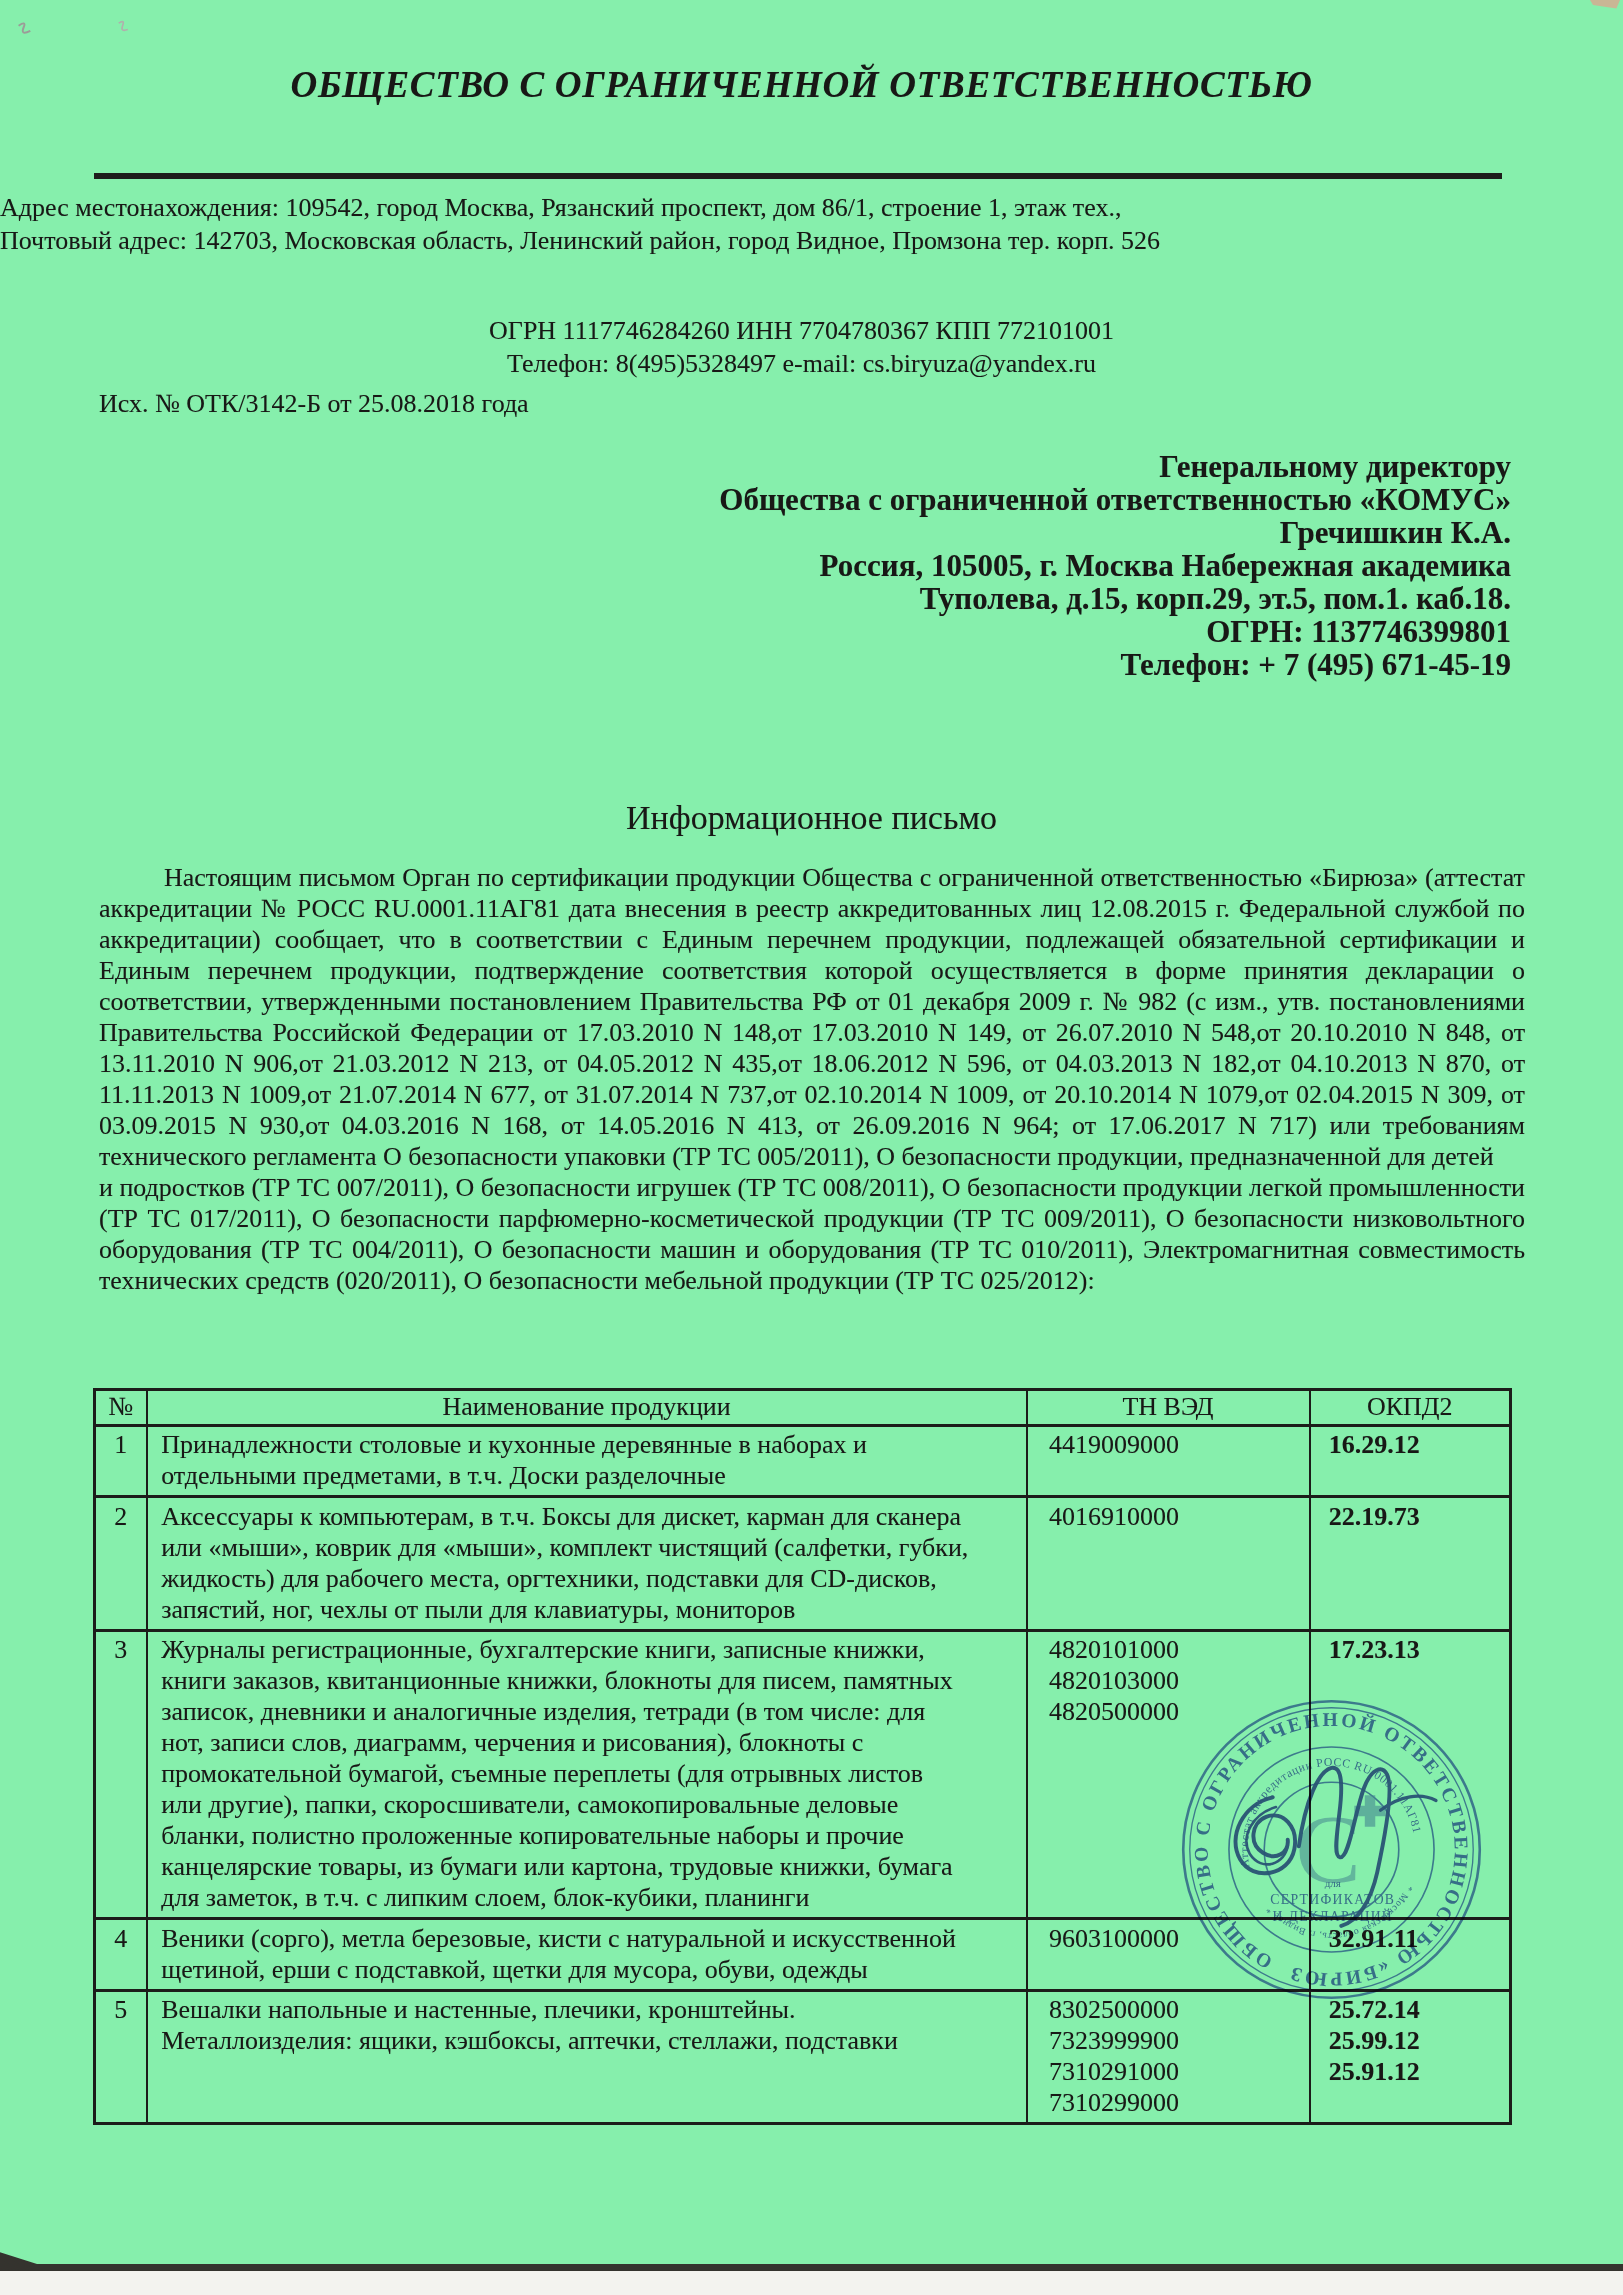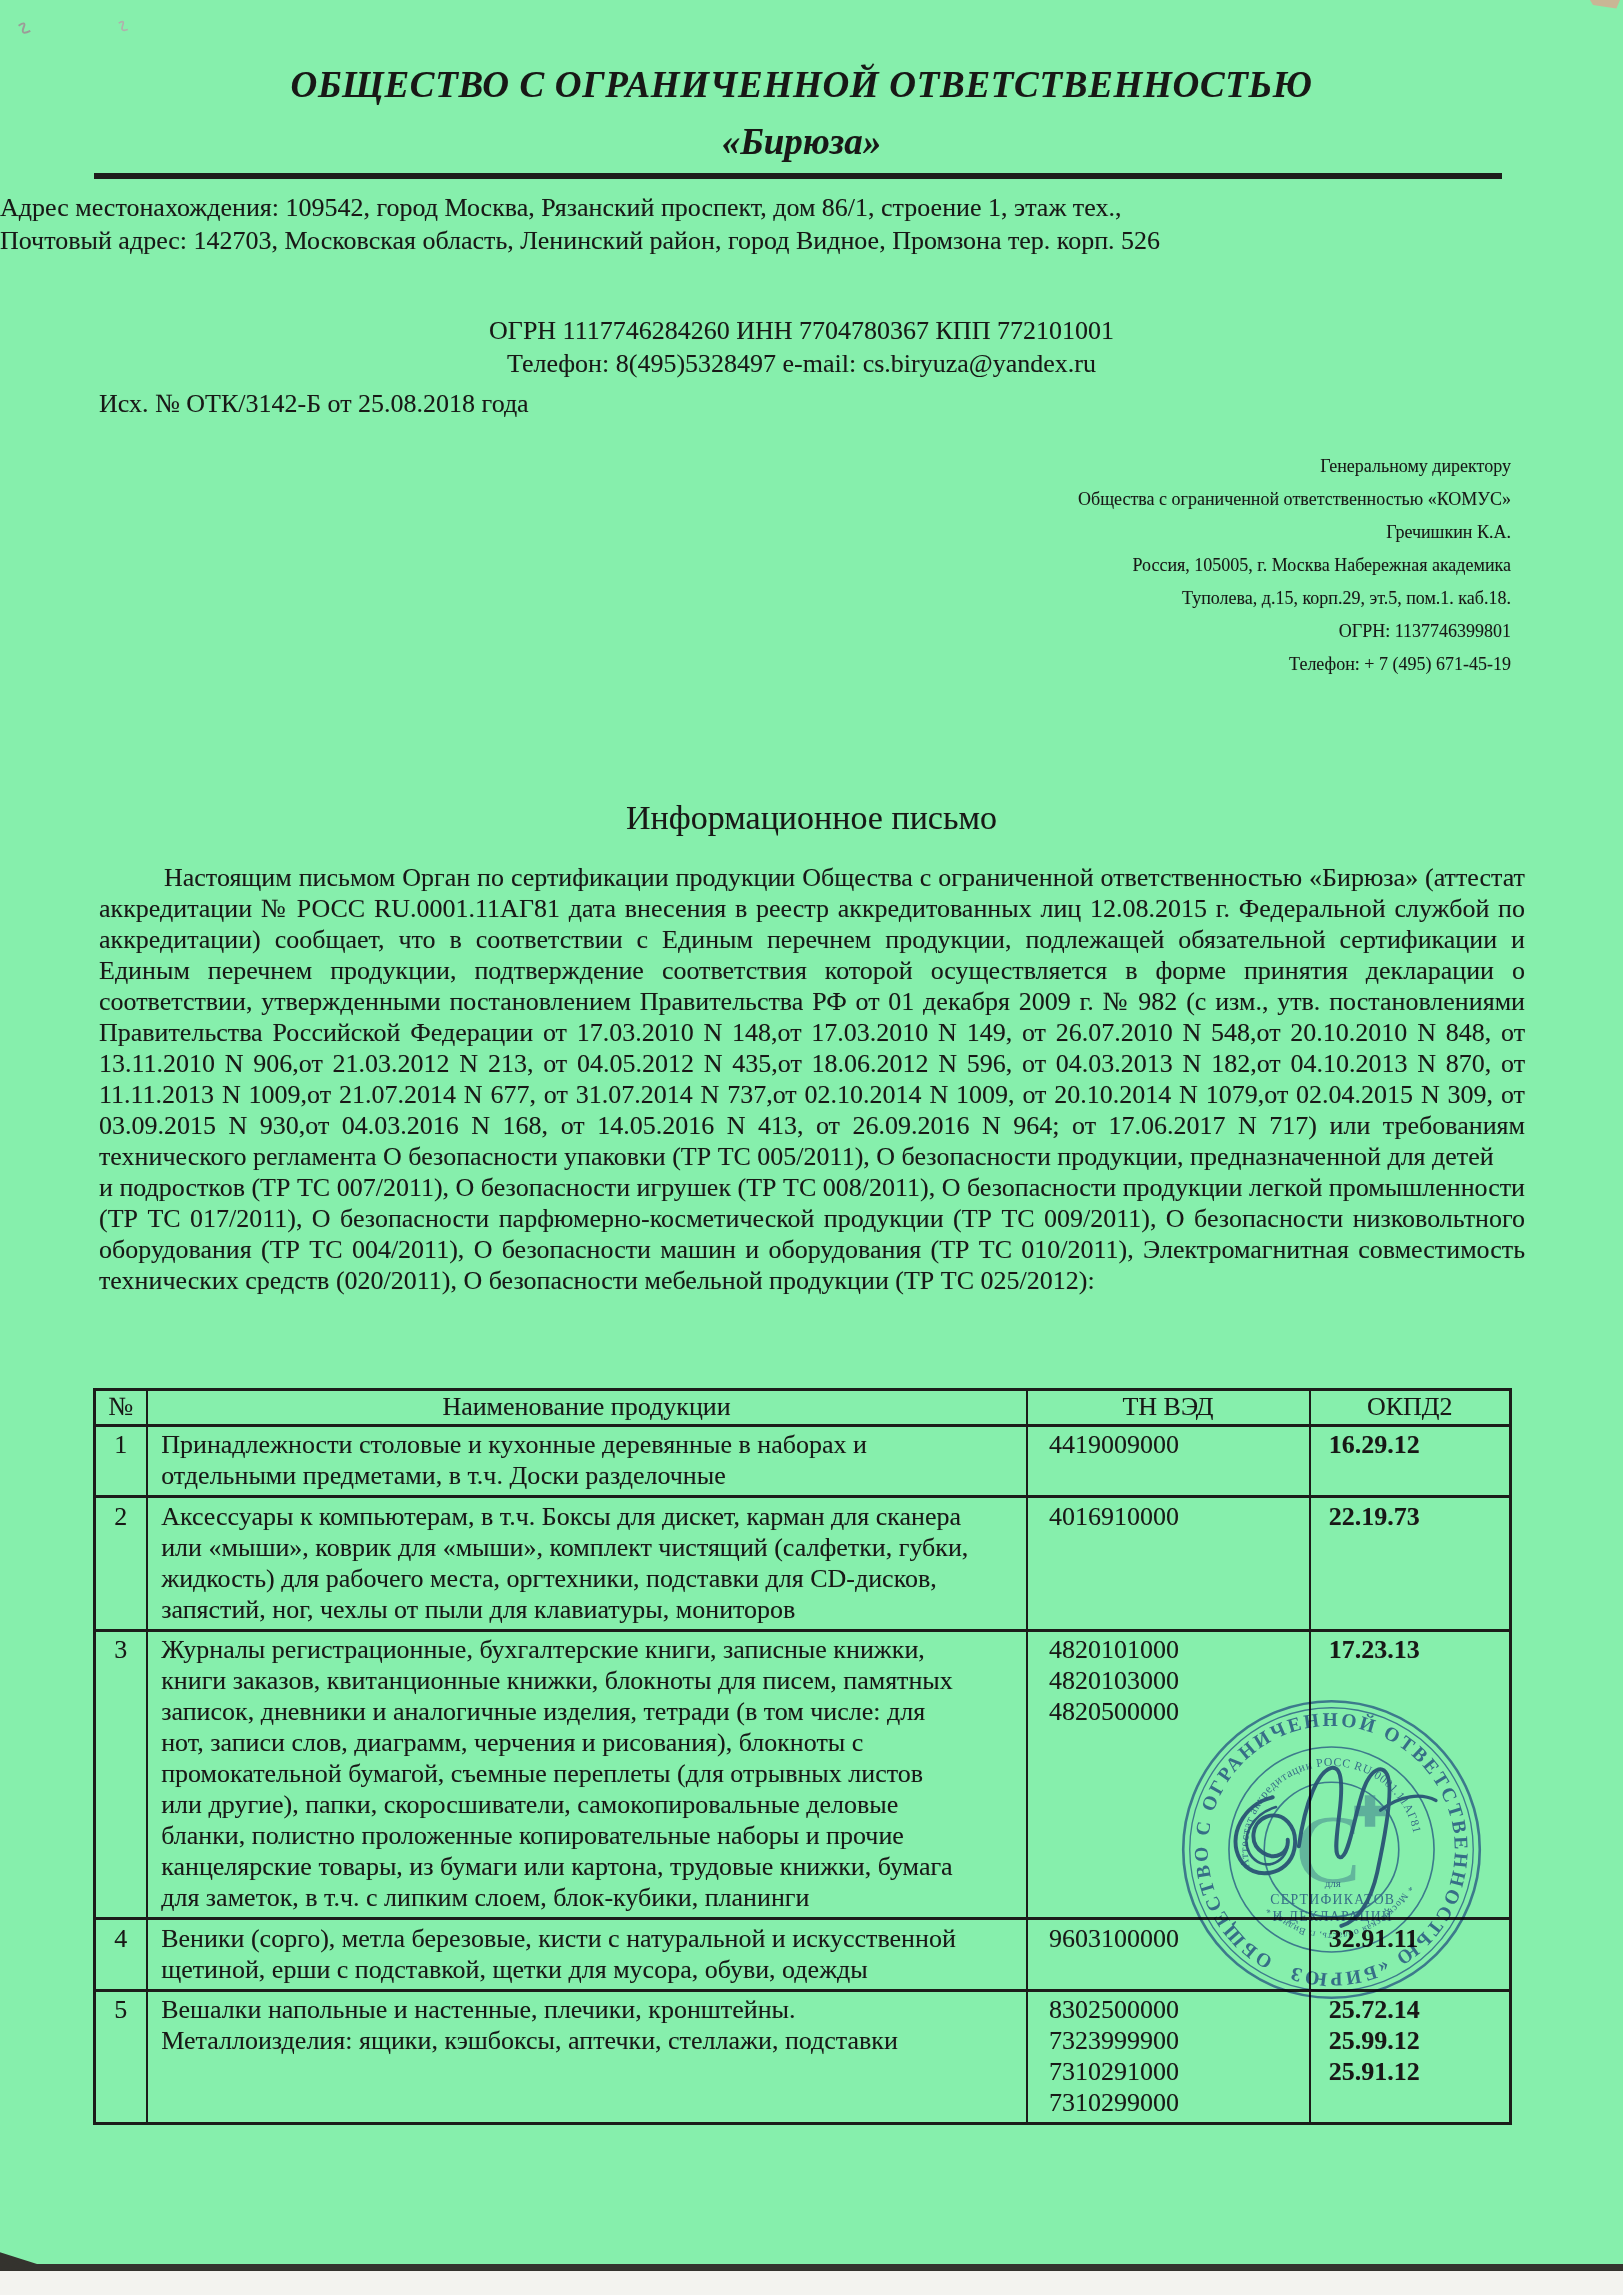--- a/index.html
+++ b/index.html
@@ -20,21 +20,21 @@
   .company-1 { font-size:37px; font-weight:bold; font-style:italic; letter-spacing:0.7px; }
   .company-2 { font-size:37px; font-weight:bold; font-style:italic; margin-top:14.4px; }
   .head-rule { left:94px; top:173px; width:1408px; height:5.9px; background:#1d1d1b; }
   .addr-block { left:0; top:191px; width:1603px; text-align:left; font-size:26px; line-height:33px; }
   .reg-line   { left:0; top:316px; width:1603px; text-align:center; font-size:26px; }
   .contact-line { left:0; top:349px; width:1603px; text-align:center; font-size:26px; }
 
   .out-number { left:99px; top:389px; font-size:26px; }
 
   .addressee { right:112px; top:450px; width:916px; text-align:right;
-               font-size:18px; line-height:33px; white-space:pre-line; }
+               font-size:31px; line-height:33px; white-space:pre-line;font-weight:bold; }
 
   .subject { left:0; top:799px; width:1623px; text-align:center; font-size:34px; }
 
   .body-text { left:99px; top:862px; width:1426px; font-size:26px; line-height:31px;
                text-align:justify; }
   .body-text p { margin:0; }
   .body-text p.indent { text-indent:65px; }
 
   
   table.products { left:93px; top:1388px; position:absolute; width:1416px;
@@ -71,21 +71,20 @@
                      clip-path:polygon(0 15%,100% 100%,0 100%); }
   .below-paper { left:0; top:2271px; width:1623px; height:24px; background:#f3f3ef; }
 </style>
 </head>
 <body>
 
 <div class="page">
 
   <div class="abs letterhead">
     <div class="company-1 txt">ОБЩЕСТВО С ОГРАНИЧЕННОЙ ОТВЕТСТВЕННОСТЬЮ</div>
-    <div class="company-2 txt">«Бирюза»</div>
   </div>
   <div class="abs head-rule"></div>
 
   <div class="abs addr-block txt">
     <div>Адрес местонахождения: 109542, город Москва, Рязанский проспект, дом 86/1, строение 1, этаж тех.,</div>
     <div>Почтовый адрес: 142703, Московская область, Ленинский район, город Видное, Промзона тер. корп. 526</div>
   </div>
   <div class="abs reg-line txt">ОГРН 1117746284260 ИНН 7704780367 КПП 772101001</div>
   <div class="abs contact-line txt">Телефон: 8(495)5328497 e-mail: cs.biryuza@yandex.ru</div>
 

